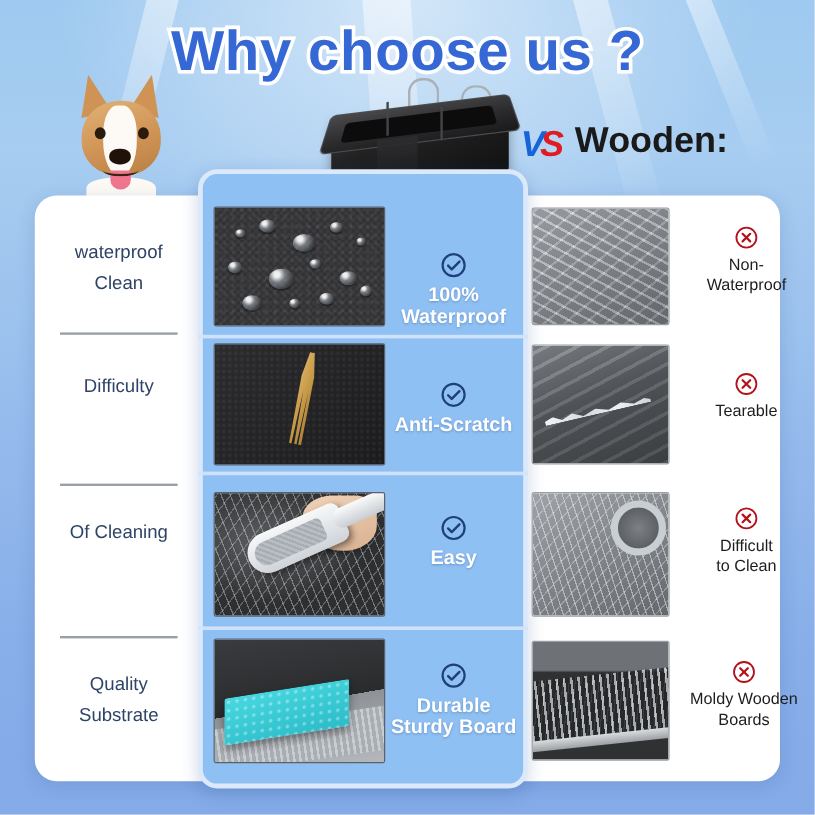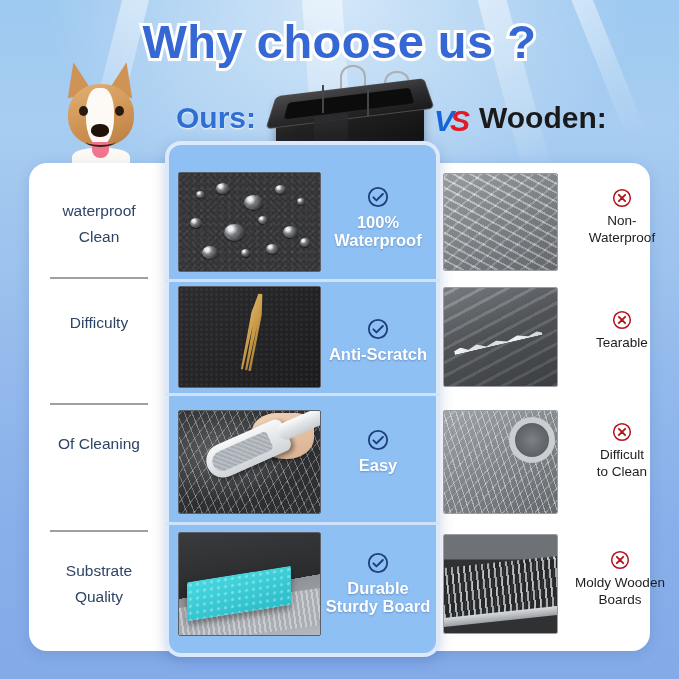--- a/index.html
+++ b/index.html
@@ -338,21 +338,20 @@
     <div class="chest"></div>
     <div class="head"></div>
     <div class="blaze"></div>
     <div class="eye l"></div>
     <div class="eye r"></div>
     <div class="tongue"></div>
     <div class="nose"></div>
     <div class="mouth"></div>
   </div>
 
-  <div class="ours-label">Ours:</div>
 
   <div class="hero">
     <div class="strap s1"></div>
     <div class="strap s2"></div>
     <div class="body"></div>
     <div class="rim"></div>
     <div class="inner"></div>
     <div class="panel"></div>
     <div class="seam m1"></div>
     <div class="seam m2"></div>
@@ -391,21 +390,21 @@
           <div class="drop" style="left:84%;top:26%;width:8px;height:7px"></div>
           <div class="drop" style="left:8%;top:46%;width:12px;height:10px"></div>
           <div class="drop" style="left:32%;top:52%;width:21px;height:17px"></div>
           <div class="drop" style="left:56%;top:44%;width:10px;height:8px"></div>
           <div class="drop" style="left:74%;top:54%;width:15px;height:12px"></div>
           <div class="drop" style="left:16%;top:74%;width:16px;height:13px"></div>
           <div class="drop" style="left:44%;top:78%;width:9px;height:8px"></div>
           <div class="drop" style="left:62%;top:72%;width:13px;height:10px"></div>
           <div class="drop" style="left:86%;top:66%;width:10px;height:9px"></div>
         </div>
-        <div class="ours-text" style="top:16px">
+        <div class="ours-text" style="top:40px">
           <svg class="check" viewBox="0 0 24 24">
             <circle cx="12" cy="12" r="10" fill="none" stroke="#1f3f7a" stroke-width="2"></circle>
             <path d="M7 12.4l3.3 3.3L17.3 8.7" fill="none" stroke="#1f3f7a" stroke-width="2.2" stroke-linecap="round" stroke-linejoin="round"></path>
           </svg>
           <div>100%</div>
           <div>Waterproof</div>
         </div>
       </div>
       <div class="others-cell">
         <div class="others-photo" style="top:3px;height:98px">
@@ -485,22 +484,22 @@
             <path d="M8.2 8.2l7.6 7.6M15.8 8.2l-7.6 7.6" stroke="#b3121a" stroke-width="2.2" stroke-linecap="round"></path>
           </svg>
           <div>Difficult</div>
           <div>to Clean</div>
         </div>
       </div>
     </div>
 
     <div class="row r3">
       <div class="attr" style="top:32px">
+        <div>Quality</div>
         <div>Substrate</div>
-        <div>Quality</div>
       </div>
       <div class="ours-cell">
         <div class="ours-photo" style="top:6px;height:104px">
           <div class="tex tex-dark-floor"></div>
           <div class="carpet"></div>
           <div class="teal-board"></div>
         </div>
         <div class="ours-text" style="top:26px">
           <svg class="check" viewBox="0 0 24 24">
             <circle cx="12" cy="12" r="10" fill="none" stroke="#1f3f7a" stroke-width="2"></circle>

